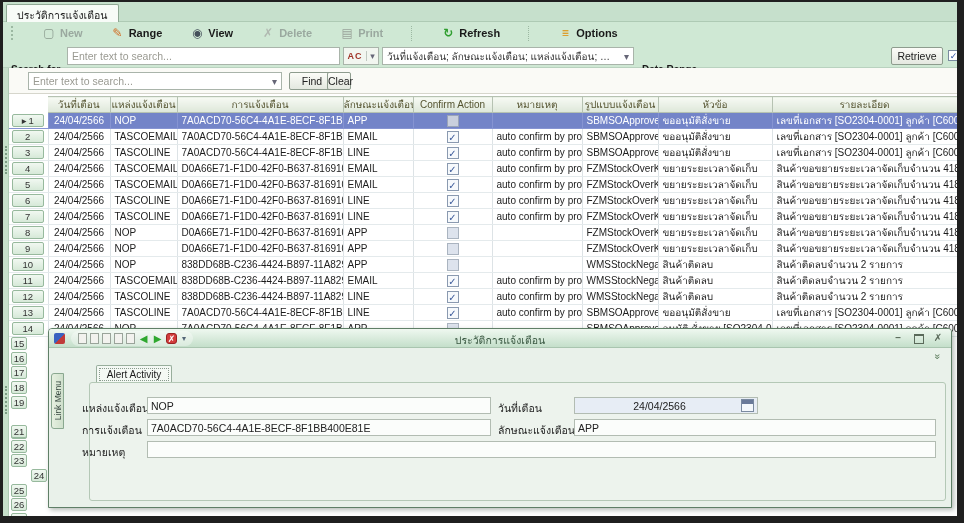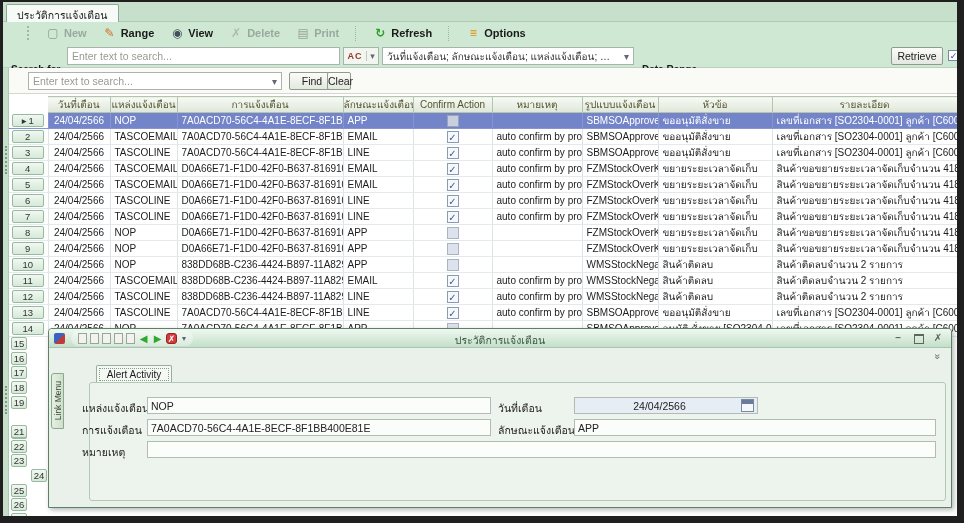--- a/index.html
+++ b/index.html
@@ -10,22 +10,22 @@
 
   
   .frame{position:absolute;background:#1f1f1f;z-index:30;pointer-events:none}
 
   
   .tabstrip{left:3px;top:2px;width:954px;height:20px;border-bottom:1px solid #aecab4;background:#c6e0cc}
   .mtab{position:absolute;left:3px;top:2px;height:18px;padding:2px 10px 0 10px;background:#f7fbf7;
         border:1px solid #8fa894;border-bottom:none;border-radius:2px 2px 0 0;font-size:10.5px;color:#222}
 
   
-  .toolbar{left:3px;top:22px;width:954px;height:22px;display:flex;align-items:center;gap:16px;
-           padding-left:24px;background:#cfe8d4}
+  .toolbar{left:3px;top:22px;width:954px;height:22px;display:flex;align-items:center;gap:28px;
+           padding-left:8px;background:#cfe8d4}
   .grip{width:3px;height:14px;border-left:2px dotted #9cb8a2}
   .tbtn{display:flex;align-items:center;gap:4px;font-weight:bold;font-size:11px;cursor:default}
   .tbtn .ticon{display:inline-block;width:14px;text-align:center;font-size:12px;line-height:12px}
   .tbtn.disabled{color:#9aa89f}
   .tbtn.disabled .ticon{color:#b4bcb4 !important}
   .tsep{width:2px;height:15px;border-left:1px dotted #9cb8a2}
   .ticon[data-name="new-icon"]::before{content:"▢";color:#8a9a8e}
   .ticon[data-name="edit-icon"]::before{content:"✎";color:#d2691e}
   .ticon[data-name="view-icon"]::before{content:"◉";color:#44505a}
   .ticon[data-name="delete-icon"]::before{content:"✗";color:#b0b8b0}

